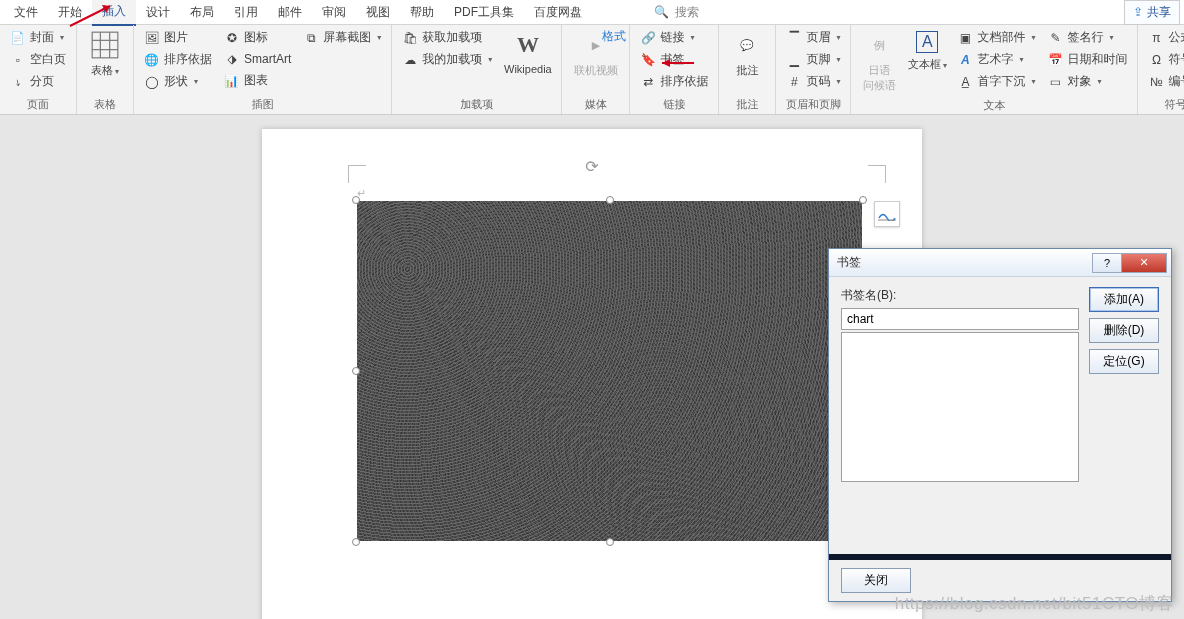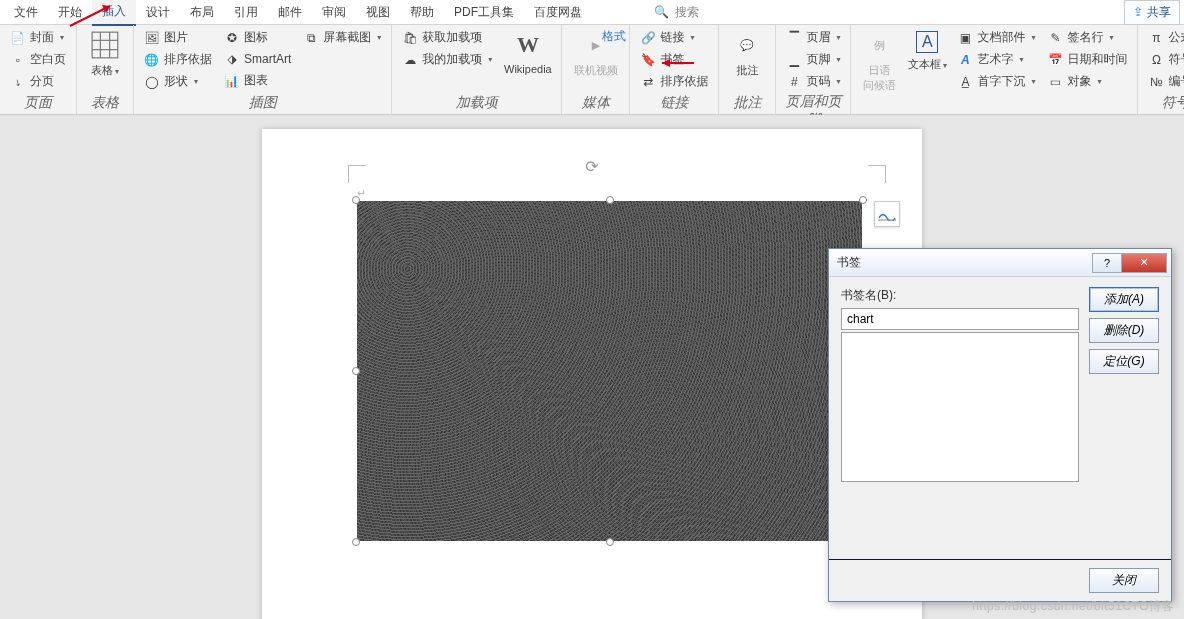--- a/index.html
+++ b/index.html
@@ -9,21 +9,21 @@
 .menubar { background: #fff; height: 25px; display: flex; align-items: center; padding: 0 4px; border-bottom: 1px solid #d4d4d4; }
 .menu-item { padding: 4px 10px; color: #444; cursor: pointer; font-size: 12px; }
 .menu-item.active { background: #f3f3f3; border-bottom: 2px solid #2b579a; color: #2b579a; }
 .menu-item.format { color: #2b7cd3; margin-top: 48px; }
 .search-box { margin-left: 18px; color: #888; display: flex; align-items: center; gap: 5px; }
 .share-btn { margin-left: auto; color: #2b579a; padding: 3px 8px; border: 1px solid #ccc; background: #fafdff; display:flex; align-items:center; gap:4px;}
 
 
 .ribbon { background: #f3f3f3; height: 90px; display: flex; border-bottom: 1px solid #ccc; }
 .group { border-right: 1px solid #d8d8d8; padding: 2px 6px 1px; display: flex; flex-direction: column; justify-content: space-between; }
-.group-title { text-align: center; font-size: 14px; color: #666; padding: 1px 0; font-style: italic; }
+.group-title { text-align: center; font-size: 11px; color: #666; padding: 1px 0; }
 .group-body { display: flex; gap: 4px; flex: 1; }
 .vstack { display: flex; flex-direction: column; gap: 1px; }
 .ritem { display: flex; align-items: center; gap: 4px; padding: 2px 4px; color: #444; font-size: 12px; white-space: nowrap; cursor: pointer; }
 .ritem.big { flex-direction: column; width: 44px; text-align: center; font-size: 11px; padding:4px 2px; }
 .ritem.big.wide { width: 55px; }
 .ico { width: 16px; height: 16px; display: inline-flex; align-items: center; justify-content: center; }
 .ico.big { width: 28px; height: 28px; }
 .dd::after { content: "▾"; font-size: 8px; color: #666; margin-left:2px;}
 
 
@@ -54,32 +54,32 @@
 .titlebar-title { flex: 1; font-size: 12px; color: #333; }
 .tb-btn { width: 30px; height: 20px; border: 1px solid #9aaac0; background: linear-gradient(#f8fbff,#dde7f4); display: flex; align-items: center; justify-content: center; font-size: 11px; margin-left:-1px;}
 .tb-btn.close { background: linear-gradient(#e87a6f,#c0392b); color: #fff; width:46px;}
 .dlg-body { padding: 10px 12px; flex:1; display:flex; flex-direction:column;}
 .dlg-row{display:flex;gap:10px;}
 .dlg-left{flex:1;}
 .dlg-label { font-size: 12px; color: #333; margin-bottom: 4px; display:block;}
 .dlg-input { width: 100%; border: 1px solid #a0a0a0; padding: 3px 5px; font-size: 12px; background:#fff;}
 .dlg-list { width: 100%; height: 150px; background: #fff; border: 1px solid #a0a0a0; margin-top: 2px; }
 .dlg-btns{display:flex;flex-direction:column;gap:6px;width:70px;}
-.dlg-btn { border: 1px solid #8a9cb2; background: linear-gradient(#fdfdfe,#e3ebf5); padding: 3px 0; font-size: 12px; text-align:center; cursor:pointer;font-style:italic;}
+.dlg-btn { border: 1px solid #8a9cb2; background: linear-gradient(#fdfdfe,#e3ebf5); padding: 3px 0; font-size: 12px; text-align:center; cursor:pointer;}
 .dlg-btn.primary{border:1px solid #3e6db5;box-shadow:0 0 0 1px #a9c5ea inset;}
 .sort-row{margin-top:10px;font-size:12px;display:flex;align-items:center;gap:6px;}
 .radio-col{display:flex;flex-direction:column;gap:4px;margin-left:6px;}
 .chk-row{margin-top:10px;font-size:12px;}
-.dlg-footer{display:flex;justify-content:flex-end;padding:8px 12px;border-top:1px solid #0f172a;}
+.dlg-footer{display:flex;justify-content:flex-start;padding:8px 12px;border-top:6px solid #0f172a;}
 
 
 .arrow { position: absolute; pointer-events: none; }
 .arrow svg { overflow: visible; }
 
-.watermark{position:absolute;bottom:4px;right:10px;color:#bdbdbd;font-size:12px;letter-spacing:.5px;}
+.watermark{position:absolute;bottom:4px;right:10px;color:#bdbdbd;font-size:17px;letter-spacing:.5px;}
 </style>
 </head>
 <body>
 
 <div class="menubar">
   <span class="menu-item">文件</span>
   <span class="menu-item">开始</span>
   <span class="menu-item active">插入</span>
   <span class="menu-item">设计</span>
   <span class="menu-item">布局</span>
@@ -294,20 +294,21 @@
         <div class="ritem">
             <span class="ico">📅</span>
             <span>日期和时间</span>
           </div>
         <div class="ritem dd">
             <span class="ico">▭</span>
             <span>对象</span>
           </div>
       </div>
     </div>
+    <div class="group-title">文本</div>
   </div>
 
   <div class="group" style="border-right:none">
     <div class="group-body">
       <div class="vstack" style="color:#aaa">
         <div class="ritem dd">
             <span class="ico">π</span>
             <span>公式</span>
           </div>
         <div class="ritem dd">

